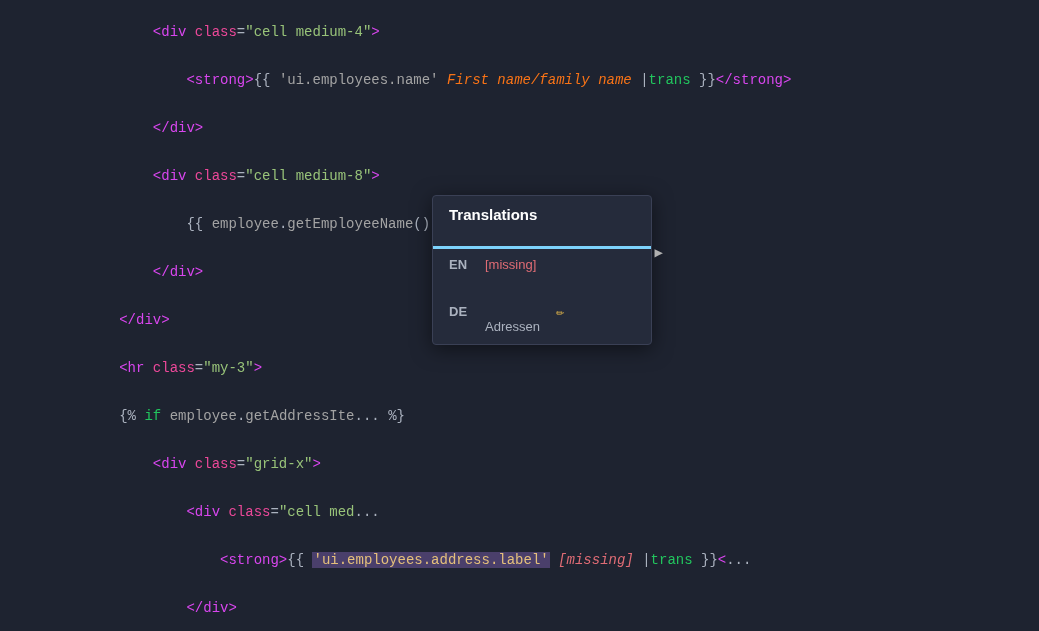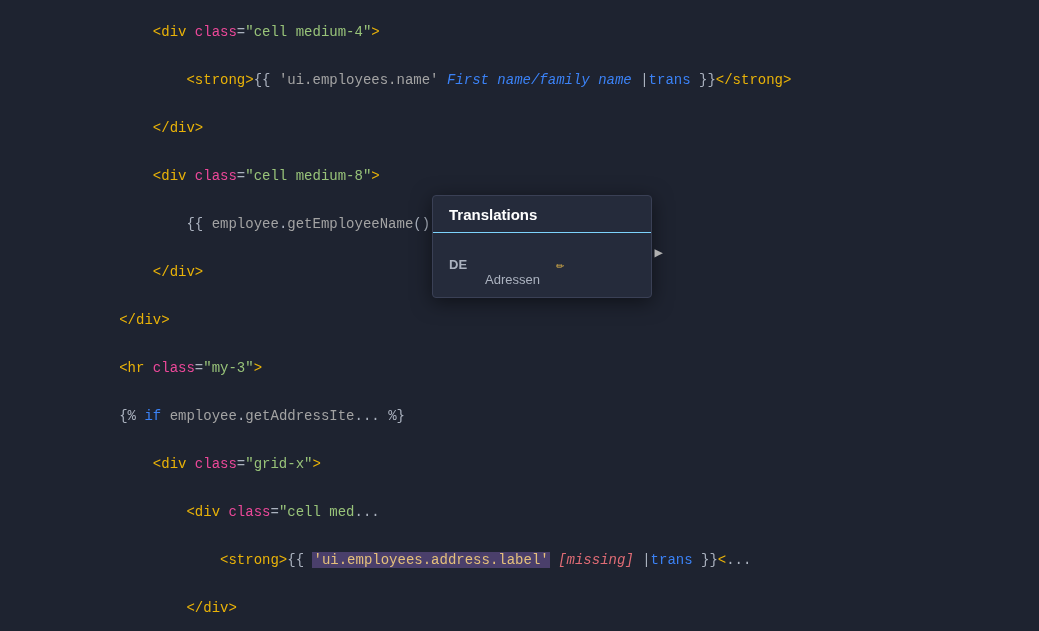--- a/index.html
+++ b/index.html
@@ -43,51 +43,51 @@
       font-size: 13px;
     }
 
     .line-content {
       flex: 1;
       white-space: pre;
       padding-left: 4px;
     }
 
     
-    .tag { color: #eab308; }
+    .tag { color: #d946ef; }
     .attr-name { color: #ec4899; }
     .attr-value { color: #98c379; }
     .text-white { color: #abb2bf; }
     .template-delim { color: #abb2bf; }
     .template-var { color: #a3a3a3; }
     .template-string { color: #a3a3a3; }
-    .comment-italic { color: #3b82f6; font-style: italic; text-align: center; }
+    .comment-italic { color: #f97316; font-style: italic; text-align: center; }
     .method-call { color: #a3a3a3; }
     .paren { color: #abb2bf; }
     .highlight-string { background-color: #4a3f6b; color: #e5c07b; padding: 0 1px; border-radius: 0; }
     .missing-red { color: #e06c75; font-style: italic; }
     .pipe { color: #abb2bf; }
-    .trans { color: #3b82f6; }
+    .trans { color: #22c55e; }
 
     
     .popup {
       position: absolute;
       background-color: #252b3b;
       border: 1px solid #3a4055;
       border-radius: 4px;
       box-shadow: 0 4px 20px rgba(0,0,0,0.5);
       width: 220px;
       z-index: 100;
       top: 195px;
       left: 432px;
     }
 
     .popup-header {
-      padding: 10px 16px 8px 16px;
-      border-bottom: 1px solid #7dd3fc;
+      padding: 10px 16px 22px 16px;
+      border-bottom: 3px solid #7dd3fc;
     }
 
     .popup-title {
       color: #ffffff;
       font-size: 15px;
       font-weight: bold;
       font-family: -apple-system, BlinkMacSystemFont, 'Segoe UI', sans-serif;
     }
 
     .popup-row {
@@ -226,19 +226,23 @@
       </span>
     </div>
 
   </div>
 
   <div class="popup">
     <div class="popup-header">
       <span class="popup-title">Translations</span>
     </div>
     <div class="popup-row">
+      <span class="lang-label">EN</span>
+      <span class="missing-text">[missing]</span>
+    </div>
+    <div class="popup-row">
       <span class="lang-label">DE</span>
       <span class="translation-value">Adressen</span>
       <span class="edit-icon">✏</span>
       <span style="position:absolute; right:-12px; top:48px; color:#b0b0b0; font-size:14px; pointer-events:none;">▶</span>
     </div>
   </div>
 </div>
 
 </body></html>

